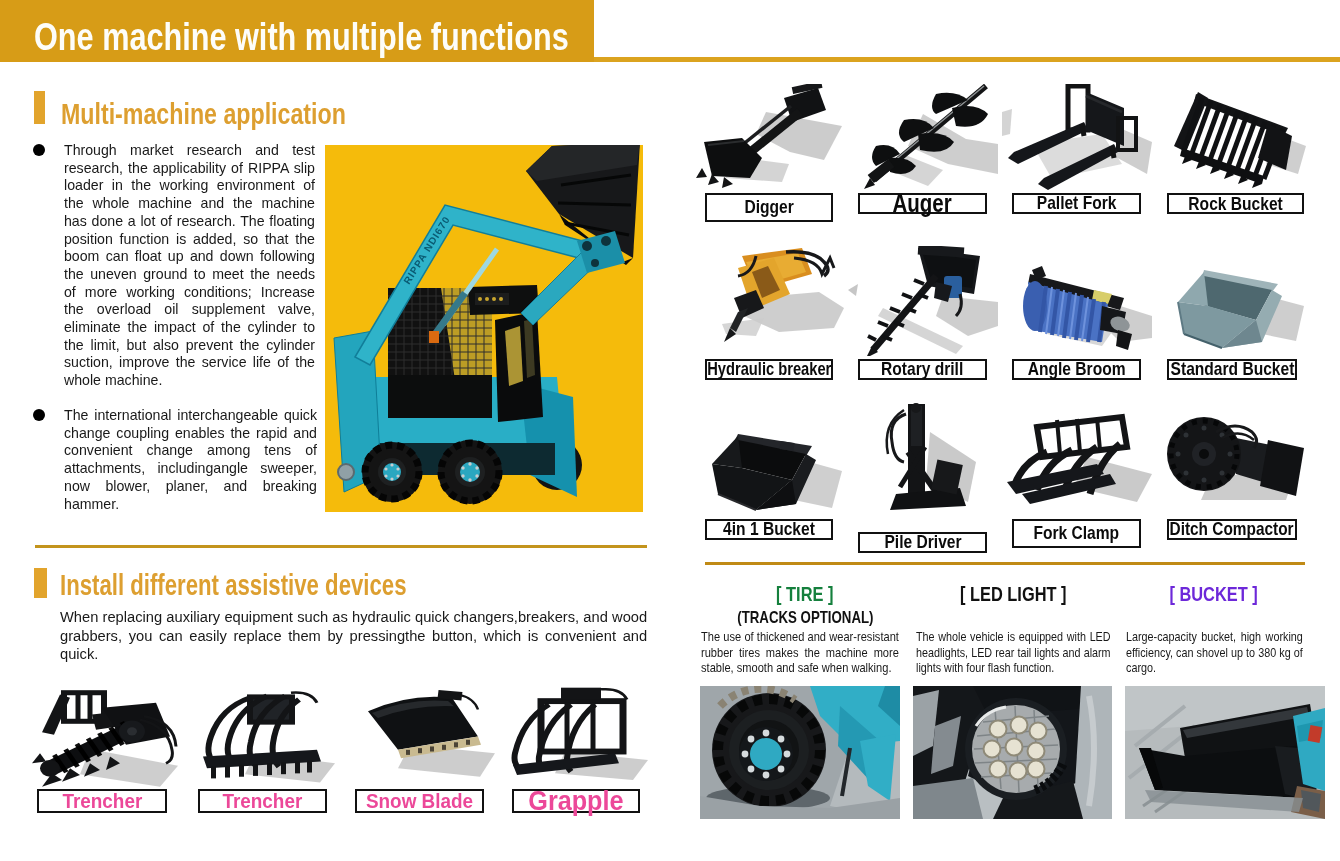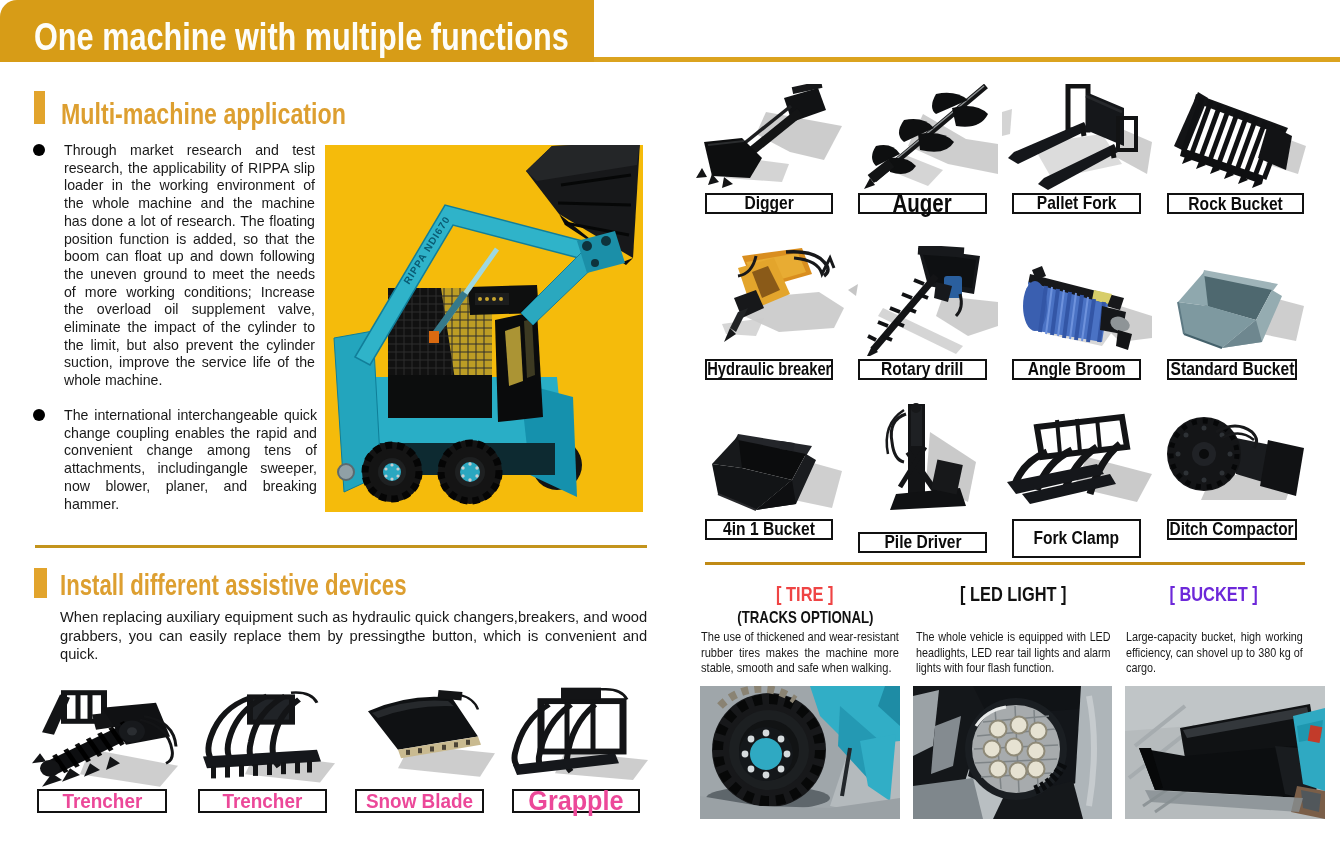--- a/index.html
+++ b/index.html
@@ -1,17 +1,17 @@
 <!DOCTYPE html>
 <html><head>
 <meta charset="utf-8">
 <style>
   html,body{margin:0;padding:0;background:#fff;}
   #page{position:relative;width:1340px;height:861px;background:#fff;overflow:hidden;
-        font-family:"Liberation Sans",sans-serif;border-radius:17px;}
+        font-family:"Liberation Sans",sans-serif;}
   .abs{position:absolute;}
   .jl{text-align:justify;text-align-last:justify;}
   .bodytxt{font-size:15px;line-height:17.7px;color:#191919;}
   .glabel{position:absolute;box-sizing:border-box;border:2px solid #111;background:#fff;
           display:flex;justify-content:center;align-items:center;font-weight:bold;color:#0b0b0b;white-space:nowrap;}
   .blabel{position:absolute;box-sizing:border-box;border:2px solid #111;background:#fff;
           display:flex;justify-content:center;align-items:center;font-weight:bold;color:#ec4899;white-space:nowrap;}
 </style>
 </head>
 <body>
@@ -243,21 +243,21 @@
   <div class="blabel" style="left:198px;top:789px;width:129px;height:24px;font-size:21px;line-height:19.5px;">
       <span style="display:inline-block;transform:scaleX(0.9);transform-origin:center;">Trencher</span>
     </div>
   <div class="blabel" style="left:355px;top:789px;width:129px;height:24px;font-size:21px;line-height:19.5px;">
       <span style="display:inline-block;transform:scaleX(0.9);transform-origin:center;">Snow Blade</span>
     </div>
   <div class="blabel" style="left:512px;top:789px;width:128px;height:24px;font-size:28px;line-height:19.5px;">
       <span style="display:inline-block;transform:scaleX(0.9);transform-origin:center;">Grapple</span>
     </div>
 
-  <div class="glabel" style="left:705px;top:193px;width:128px;height:21px;font-size:19px;line-height:16.5px;">
+  <div class="glabel" style="left:705px;top:193px;width:128px;height:29px;font-size:19px;line-height:16.5px;">
       <span style="display:inline-block;transform:scaleX(0.82);transform-origin:center;">Digger</span>
     </div>
   <div class="glabel" style="left:858px;top:193px;width:129px;height:21px;font-size:25px;line-height:16.5px;">
       <span style="display:inline-block;transform:scaleX(0.82);transform-origin:center;">Auger</span>
     </div>
   <div class="glabel" style="left:1012px;top:193px;width:129px;height:21px;font-size:19px;line-height:16.5px;">
       <span style="display:inline-block;transform:scaleX(0.82);transform-origin:center;">Pallet Fork</span>
     </div>
   <div class="glabel" style="left:1167px;top:193px;width:137px;height:21px;font-size:19px;line-height:16.5px;align-items:flex-end;">
       <span style="display:inline-block;transform:scaleX(0.82);transform-origin:center;">Rock Bucket</span>
@@ -273,21 +273,21 @@
     </div>
   <div class="glabel" style="left:1167px;top:359px;width:130px;height:21px;font-size:19px;line-height:16.5px;">
       <span style="display:inline-block;transform:scaleX(0.82);transform-origin:center;">Standard Bucket</span>
     </div>
   <div class="glabel" style="left:705px;top:519px;width:128px;height:21px;font-size:19px;line-height:16.5px;">
       <span style="display:inline-block;transform:scaleX(0.82);transform-origin:center;">4in 1 Bucket</span>
     </div>
   <div class="glabel" style="left:858px;top:519px;width:129px;height:21px;font-size:19px;line-height:16.5px;margin-top:13px;">
       <span style="display:inline-block;transform:scaleX(0.82);transform-origin:center;">Pile Driver</span>
     </div>
-  <div class="glabel" style="left:1012px;top:519px;width:129px;height:39px;font-size:19px;line-height:16.5px;">
+  <div class="glabel" style="left:1012px;top:519px;width:129px;height:29px;font-size:19px;line-height:16.5px;">
       <span style="display:inline-block;transform:scaleX(0.82);transform-origin:center;">Fork Clamp</span>
     </div>
   <div class="glabel" style="left:1167px;top:519px;width:130px;height:21px;font-size:19px;line-height:16.5px;">
       <span style="display:inline-block;transform:scaleX(0.81);transform-origin:center;">Ditch Compactor</span>
     </div>
 
   <div class="abs" id="g11" style="left:694px;top:84px;width:150px;height:106px;"><svg width="150" height="106" viewBox="0 0 150 106">
 <polygon points="72,28 148,42 130,76 96,68 62,50" fill="#C5C5C5" opacity="0.88"></polygon>
 <polygon points="20,70 95,80 88,98 32,94" fill="#CACACA" opacity="0.82"></polygon>
 <polygon points="90,14 124,4 132,26 98,38" fill="#111214"></polygon>
@@ -484,21 +484,21 @@
           <circle cx="22" cy="52" r="2.5"></circle>
           <circle cx="30" cy="33" r="2.5"></circle>
         </g>
 <circle cx="48" cy="52" r="5" fill="#0A0B0C"></circle>
 <path d="M60,30 Q80,18 96,30 Q104,38 98,46" stroke="#17181a" stroke-width="3" fill="none"></path>
 <path d="M66,36 Q84,26 98,38" stroke="#17181a" stroke-width="2.5" fill="none"></path>
 </svg></div>
 
   <div class="abs" style="left:705px;top:562px;width:600px;height:2.5px;background:#C08A15;"></div>
 
-  <div class="abs" style="left:705px;top:582px;width:200px;text-align:center;font-size:21px;font-weight:bold;color:#ef4444;"><span style="display:inline-block;transform:scaleX(0.78);">[ TIRE ]</span></div>
+  <div class="abs" style="left:705px;top:582px;width:200px;text-align:center;font-size:21px;font-weight:bold;color:#15803d;"><span style="display:inline-block;transform:scaleX(0.78);">[ TIRE ]</span></div>
   <div class="abs" style="left:705px;top:608px;width:200px;text-align:center;font-size:17px;font-weight:bold;color:#111;"><span style="display:inline-block;transform:scaleX(0.78);">(TRACKS OPTIONAL)</span></div>
   <div class="abs" style="left:913px;top:582px;width:200px;text-align:center;font-size:21px;font-weight:bold;color:#111;"><span style="display:inline-block;transform:scaleX(0.78);">[ LED LIGHT ]</span></div>
   <div class="abs" style="left:1114px;top:582px;width:200px;text-align:center;font-size:21px;font-weight:bold;color:#6d28d9;"><span style="display:inline-block;transform:scaleX(0.78);">[ BUCKET ]</span></div>
 
   <div class="abs" id="ft1" style="left:701px;top:629px;width:232px;font-size:13px;line-height:15.6px;color:#191919;transform-origin:left top;transform:scaleX(0.853);">
     <div class="jl">The use of thickened and wear-resistant</div>
     <div class="jl">rubber tires makes the machine more</div>
     <div>stable, smooth and safe when walking.</div>
   </div>
   <div class="abs" id="ft2" style="left:916px;top:629px;width:235px;font-size:13px;line-height:15.6px;color:#191919;transform-origin:left top;transform:scaleX(0.828);">

